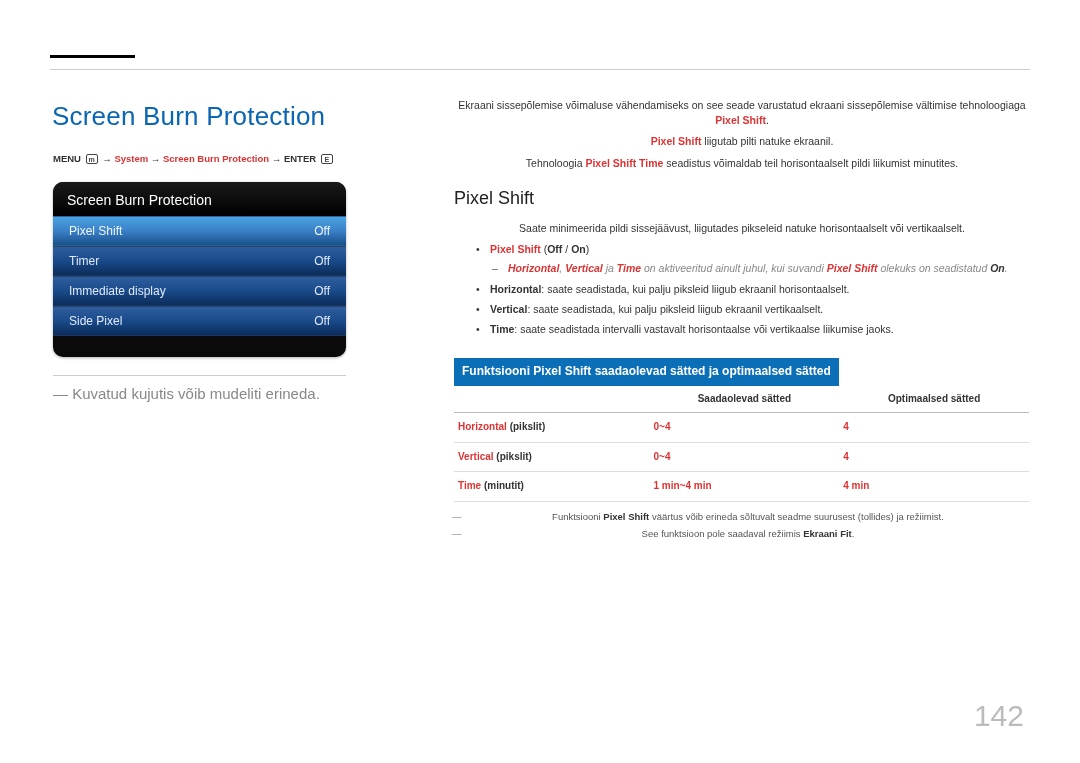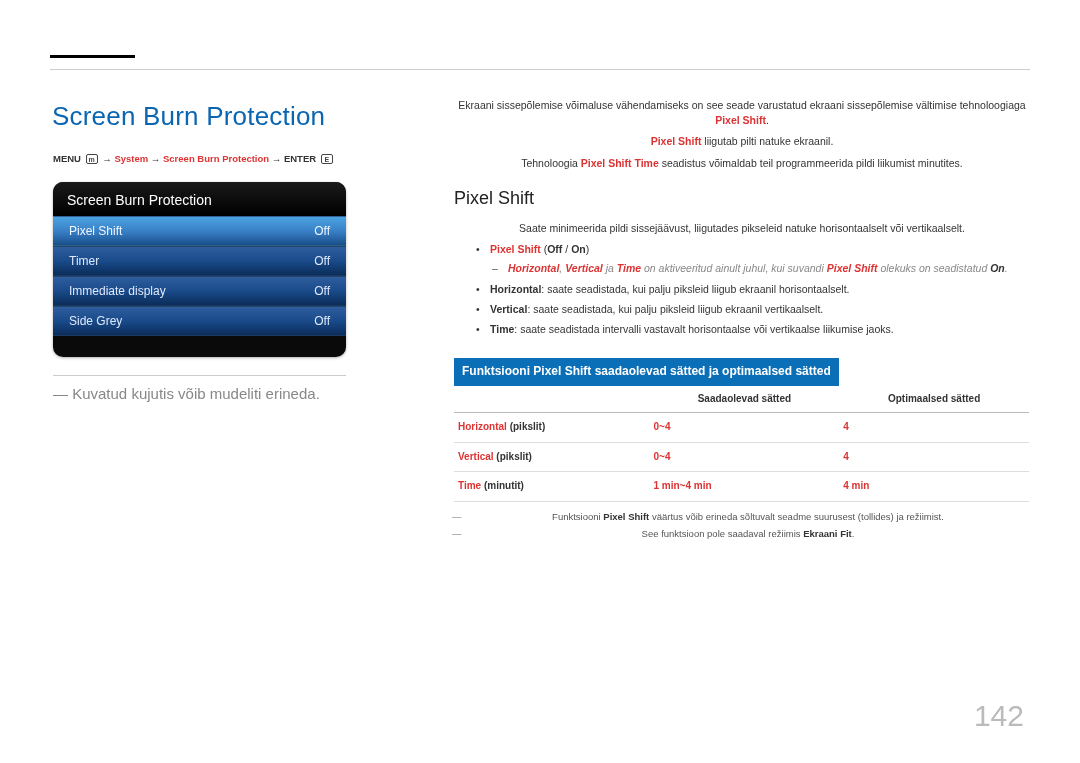--- a/index.html
+++ b/index.html
@@ -112,40 +112,40 @@
   </div>
   <div class="osd-row">
     <span>Timer</span>
     <span>Off</span>
   </div>
   <div class="osd-row">
     <span>Immediate display</span>
     <span>Off</span>
   </div>
   <div class="osd-row">
-    <span>Side Grey</span>
+    <span>Side Pixel</span>
     <span>Off</span>
   </div>
 </div>
 
 <div class="osd-note-hr"></div>
 <div class="osd-note">
   <span>―</span>
   <span>Kuvatud kujutis võib mudeliti erineda.</span>
 </div>
 
 <div class="right-col">
   <p>
     <span>Ekraani sissepõlemise võimaluse vähendamiseks on see seade varustatud ekraani sissepõlemise vältimise tehnoloogiaga </span><span class="red bold">Pixel Shift</span><span>.</span>
   </p>
   <p>
     <span class="red bold">Pixel Shift</span><span> liigutab pilti natuke ekraanil.</span>
   </p>
   <p>
-    <span>Tehnoloogia </span><span class="red bold">Pixel Shift Time</span><span> seadistus võimaldab teil programmeerida pildi liikumist minutites.</span>
+    <span>Tehnoloogia </span><span class="red bold">Pixel Shift Time</span><span> seadistus võimaldab teil horisontaalselt pildi liikumist minutites.</span>
   </p>
 
   <h2 class="section-h2">Pixel Shift</h2>
   <p>Saate minimeerida pildi sissejäävust, liigutades pikseleid natuke horisontaalselt või vertikaalselt.</p>
 
   <ul class="bullets">
     <li>
       <span class="red bold">Pixel Shift</span><span> (</span><span class="bold">Off</span><span> / </span><span class="bold">On</span><span>)</span>
       <ul class="sub">
         <li style="color:#888;">

